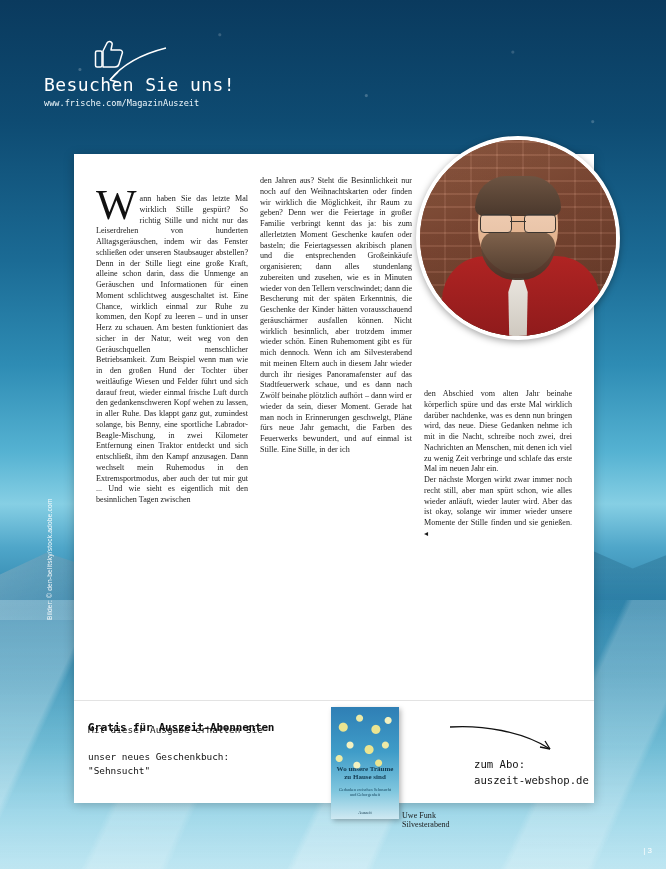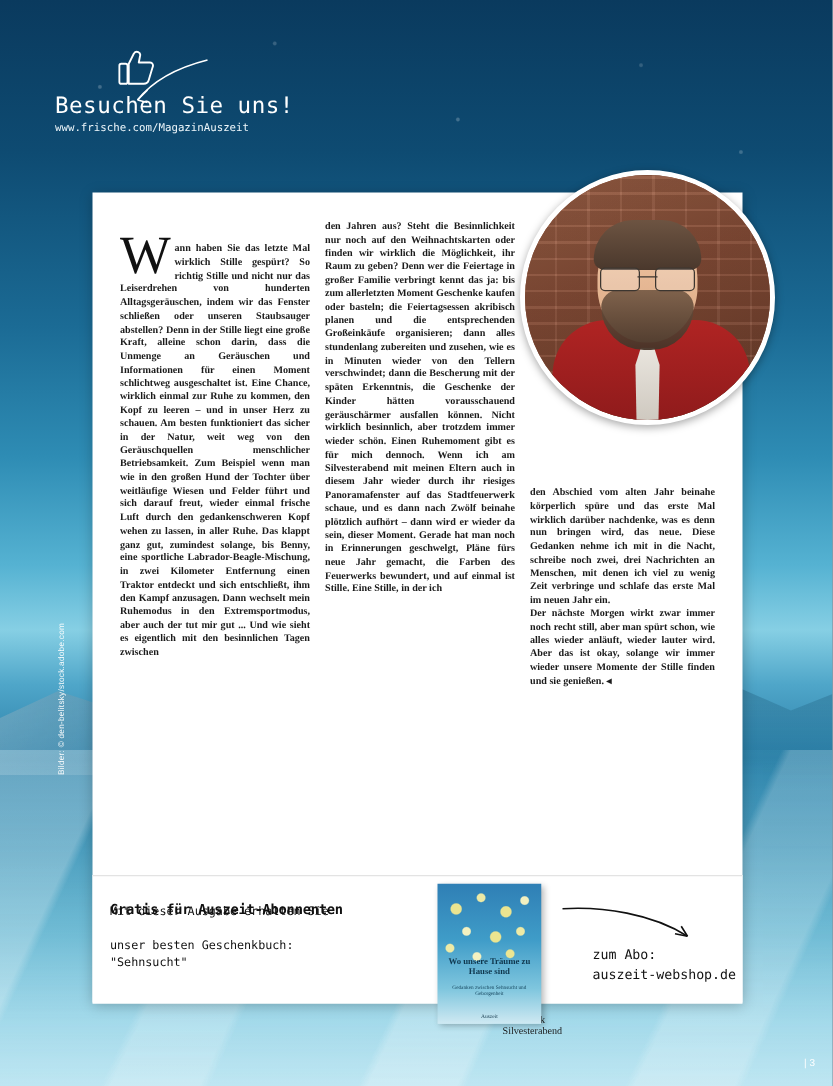--- a/index.html
+++ b/index.html
@@ -148,21 +148,21 @@
     position: absolute;
     top: 0;
     width: 148px;
     font-family: "Liberation Serif", serif;
     font-size: 8.1px;
     line-height: 1.33;
     color: #1b1b1b;
     text-align: justify;
     hyphens: auto;
   }
-  .col p { margin: 0; font-weight: bold; }
+  .col p { margin: 0; }
   .col-1 { left: 0; top: 18px; width: 152px; }
   .col-2 { left: 164px; width: 152px; }
   .col-3 { left: 328px; top: 180px; width: 148px; margin-top: 33px; }
 
   .dropcap {
     float: left;
     font-family: "Liberation Serif", serif;
     font-size: 43px;
     line-height: 33px;
     padding: 0 3px 0 0;
@@ -322,23 +322,23 @@
     font-size: 9.4px;
     color: #111;
     white-space: nowrap;
   }
   .promo-line.l1 { top: 23px; }
   .promo-line.l2 { top: 50px; }
   .promo-line.l3 { top: 64px; }
 
   .book {
     position: absolute;
-    left: 276px;
+    left: 257px;
     top: 6px;
-    width: 83px;
+    width: 68px;
     height: 112px;
     background: linear-gradient(to bottom, #2f7fb5 0%, #3f9cc8 40%, #7fc6de 75%, #cfe9f2 100%);
     box-shadow: 2px 2px 5px rgba(0,0,0,0.28);
     overflow: hidden;
   }
   .book-dots {
     position: absolute;
     inset: 0;
     background:
       radial-gradient(circle at 18% 18%, #f5e98e 0 4px, transparent 5px),
@@ -476,21 +476,21 @@
     <span class="sig-script">Ihr  Uwe Funk</span>
     <span class="sig-name">Uwe Funk</span>
     <span class="sig-role">Silvesterabend</span>
   </div>
 </div>
 
 <div class="promo">
   <div class="promo-inner">
     <div class="promo-head">Gratis für Auszeit-Abonnenten</div>
     <div class="promo-line l1">Mit dieser Ausgabe erhalten Sie</div>
-    <div class="promo-line l2">unser besten Geschenkbuch:</div>
+    <div class="promo-line l2">unser neues Geschenkbuch:</div>
     <div class="promo-line l3">"Sehnsucht"</div>
 
     <div class="book">
       <div class="book-dots"></div>
       <div class="book-title">Wo unsere Träume zu Hause sind</div>
       <div class="book-sub">Gedanken zwischen Sehnsucht und Geborgenheit</div>
       <div class="book-author">Auszeit</div>
     </div>
 
     <svg class="shop-arrow" viewBox="0 0 110 34">

